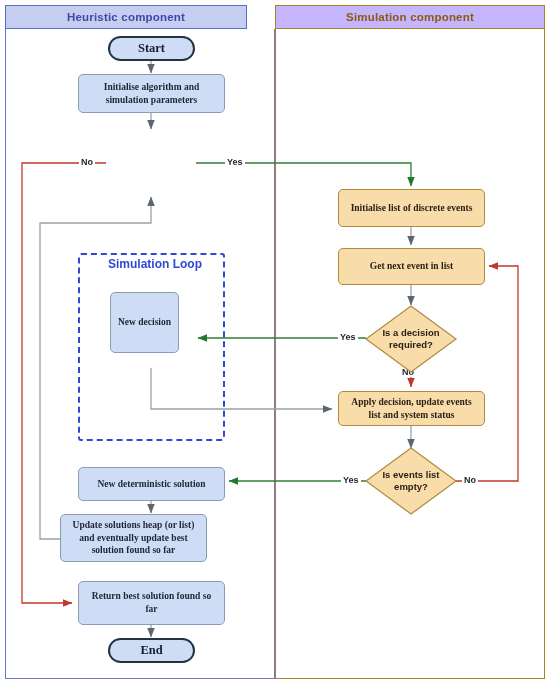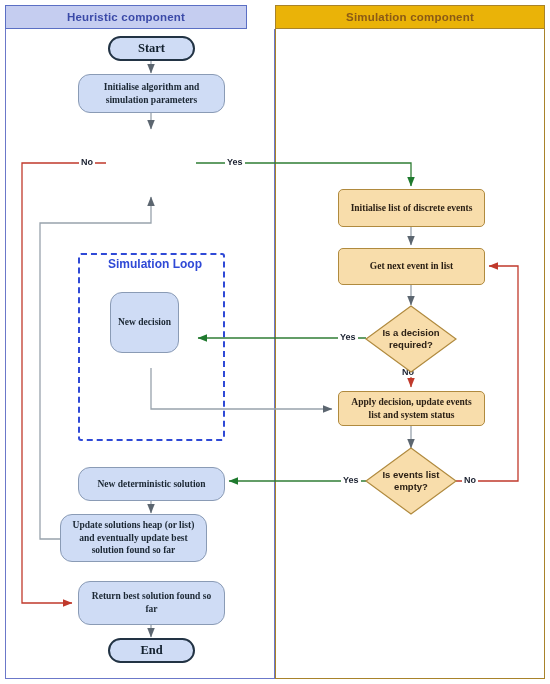--- a/index.html
+++ b/index.html
@@ -5,27 +5,27 @@
   html,body{margin:0;padding:0;background:#ffffff;}
   body{font-family:"Liberation Sans",sans-serif;}
   #canvas{position:relative;width:550px;height:684px;background:#ffffff;overflow:hidden;}
 
   .lane{position:absolute;box-sizing:border-box;}
   .lane-header{position:absolute;box-sizing:border-box;display:flex;align-items:center;justify-content:center;
     font-size:11.5px;font-weight:bold;letter-spacing:.2px;}
 
   .lane-h{left:5px;top:5px;width:242px;height:24px;background:#c5cdf0;border:1px solid #5b6fc4;color:#3b4aa8;}
   .lane-h-body{left:5px;top:29px;width:270px;height:650px;background:#ffffff;border:1px solid #6b78c9;border-top:none;}
-  .lane-s{left:275px;top:5px;width:270px;height:24px;background:#eab308;border:1px solid #a8832a;color:#8a5a16;}
+  .lane-s{left:275px;top:5px;width:270px;height:24px;background:#c4b5fd;border:1px solid #a8832a;color:#8a5a16;}
   .lane-s-body{left:275px;top:29px;width:270px;height:650px;background:#ffffff;border:1px solid #a8832a;border-top:none;}
 
   .node{position:absolute;box-sizing:border-box;display:flex;align-items:center;justify-content:center;
     text-align:center;font-size:9.5px;font-weight:bold;line-height:1.35;padding:2px 6px;z-index:6;font-family:Liberation Serif, serif;}
 
-  .proc-blue{background:#cfdcf5;border:1px solid #8a9bb5;border-radius:12px;color:#1b2733;}
+  .proc-blue{background:#cfdcf5;border:1px solid #8a9bb5;border-radius:5px;color:#1b2733;}
   .proc-orange{background:#f8ddab;border:1px solid #b08a3e;border-radius:5px;color:#2b2015;}
 
   .terminal{background:#cfdcf5;border:2.2px solid #223344;border-radius:30px;color:#12202e;
     font-size:12.5px;font-weight:bold;}
 
   .diamond{position:absolute;z-index:6;}
   .diamond .shape{position:absolute;left:0;top:0;width:100%;height:100%;}
   .diamond .dlabel{position:absolute;left:0;top:0;width:100%;height:100%;display:flex;align-items:center;
     justify-content:center;text-align:center;font-size:9.5px;font-weight:bold;line-height:1.3;z-index:2;}
   .d-blue .dlabel{color:#1b2733;}

